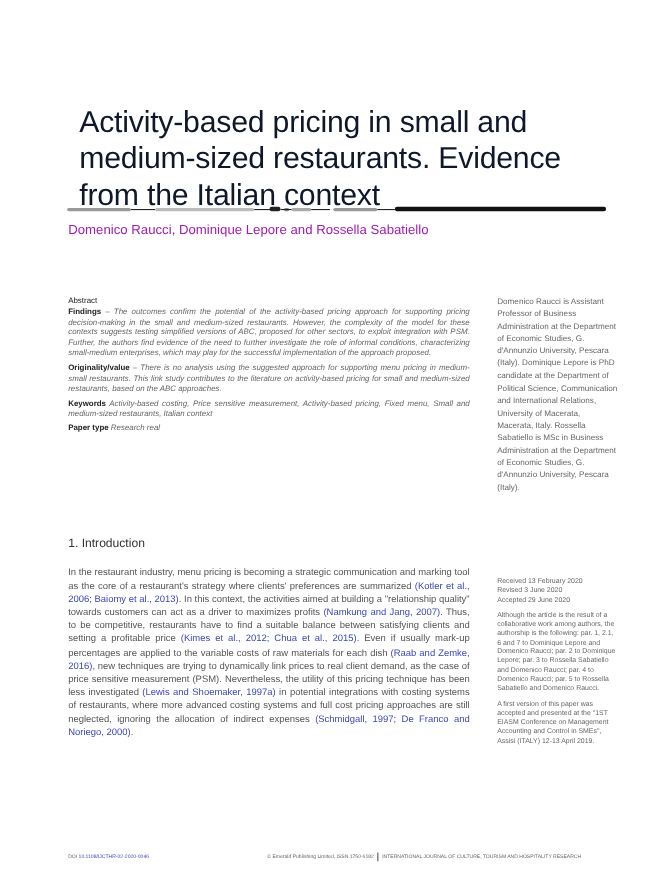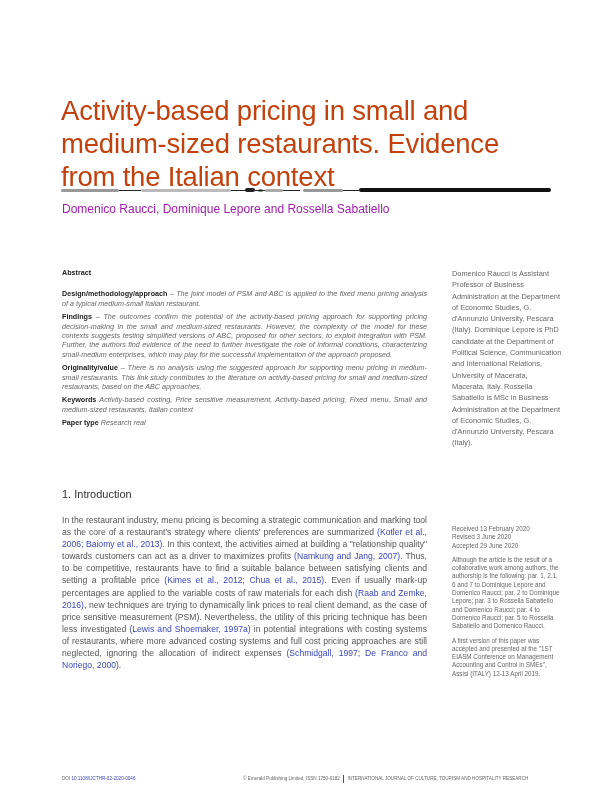--- a/index.html
+++ b/index.html
@@ -1,26 +1,26 @@
 <!DOCTYPE html>
 <html><head>
   <meta charset="utf-8">
   <style>
     html, body { margin: 0; padding: 0; background: #ffffff; }
     body { width: 600px; height: 800px; position: relative; overflow: hidden; font-family: "Liberation Sans", sans-serif; color: #222; }
-    .title { position: absolute; left: 61px; top: 76px; width: 480px; font-size: 27.5px; line-height: 33px; color: #c2410c; font-weight: normal; letter-spacing: -0.2px; }
+    .title { position: absolute; left: 72px; top: 76px; width: 480px; font-size: 27.5px; line-height: 33px; color: #0f172a; font-weight: normal; letter-spacing: -0.2px; }
     .rule { position: absolute; left: 61px; top: 187px; width: 490px; height: 6px; }
     .seg { position: absolute; top: 1.5px; height: 3px; border-radius: 2px; }
     .thin { position: absolute; top: 2.5px; height: 1px; background: #222; }
     .authors { position: absolute; left: 62px; top: 202px; font-size: 12px; color: #a21caf; }
     .abstract { position: absolute; left: 62px; top: 268px; width: 365px; font-size: 7.2px; line-height: 9.4px; color: #555; }
     .abstract .lbl { font-weight: bold; color: #222; font-style: normal; }
     .abstract .it { font-style: italic; color: #666; }
     .abstract p { margin: 0 0 4px 0; text-align: justify; }
-    .abstract .head { font-weight: bold; color: #222; margin-bottom: 12px; }
+    .abstract .head { font-weight: normal; color: #222; margin-bottom: 1px; }
     .sidebar { position: absolute; left: 452px; top: 268px; width: 110px; font-size: 7.4px; line-height: 11.3px; color: #666; }
     .side2 { position: absolute; left: 452px; top: 525px; width: 110px; font-size: 6.3px; line-height: 8.3px; color: #666; }
     .side2 p { margin: 0 0 6px 0; }
     .intro-h { position: absolute; left: 62px; top: 488px; font-size: 11px; color: #333; }
     .body { position: absolute; left: 62px; top: 514px; width: 365px; font-size: 8.6px; line-height: 12.1px; color: #555; text-align: justify; }
     .body p { margin: 0 0 5px 0; }
     .cite { color: #3b47b8; }
     .footer { position: absolute; left: 62px; top: 775px; width: 530px; font-size: 4.6px; color: #666; white-space: nowrap; }
     .footer .doi-link { color: #3b47b8; }
     .footer .sep { display: inline-block; width: 1px; height: 8px; background: #555; vertical-align: middle; margin: 0 2px; }
@@ -41,21 +41,20 @@
   <div class="seg" style="left:204px;width:18px;background:#aaa;"></div>
   <div class="seg" style="left:242px;width:40px;background:#999;"></div>
   <div class="thin" style="left:282px;width:16px;"></div>
   <div class="seg" style="left:298px;width:192px;background:#111;height:4px;top:1px;"></div>
 </div>
 
 <div class="authors">Domenico Raucci, Dominique Lepore and Rossella Sabatiello</div>
 
 <div class="abstract">
   <div class="head">Abstract</div>
-  <p><span class="lbl">Design/methodology/approach</span><span class="it"> – The joint model of PSM and ABC is applied to the fixed menu pricing analysis of a typical medium-small Italian restaurant.</span></p>
   <p><span class="lbl">Findings</span><span class="it"> – The outcomes confirm the potential of the activity-based pricing approach for supporting pricing decision-making in the small and medium-sized restaurants. However, the complexity of the model for these contexts suggests testing simplified versions of ABC, proposed for other sectors, to exploit integration with PSM. Further, the authors find evidence of the need to further investigate the role of informal conditions, characterizing small-medium enterprises, which may play for the successful implementation of the approach proposed.</span></p>
   <p><span class="lbl">Originality/value</span><span class="it"> – There is no analysis using the suggested approach for supporting menu pricing in medium-small restaurants. This link study contributes to the literature on activity-based pricing for small and medium-sized restaurants, based on the ABC approaches.</span></p>
   <p><span class="lbl">Keywords</span><span class="it"> Activity-based costing, Price sensitive measurement, Activity-based pricing, Fixed menu, Small and medium-sized restaurants, Italian context</span></p>
   <p><span class="lbl">Paper type</span><span class="it"> Research real</span></p>
 </div>
 
 <div class="sidebar">Domenico Raucci is Assistant Professor of Business Administration at the Department of Economic Studies, G. d'Annunzio University, Pescara (Italy). Dominique Lepore is PhD candidate at the Department of Political Science, Communication and International Relations, University of Macerata, Macerata, Italy. Rossella Sabatiello is MSc in Business Administration at the Department of Economic Studies, G. d'Annunzio University, Pescara (Italy).</div>
 
 <div class="side2">
   <p>

